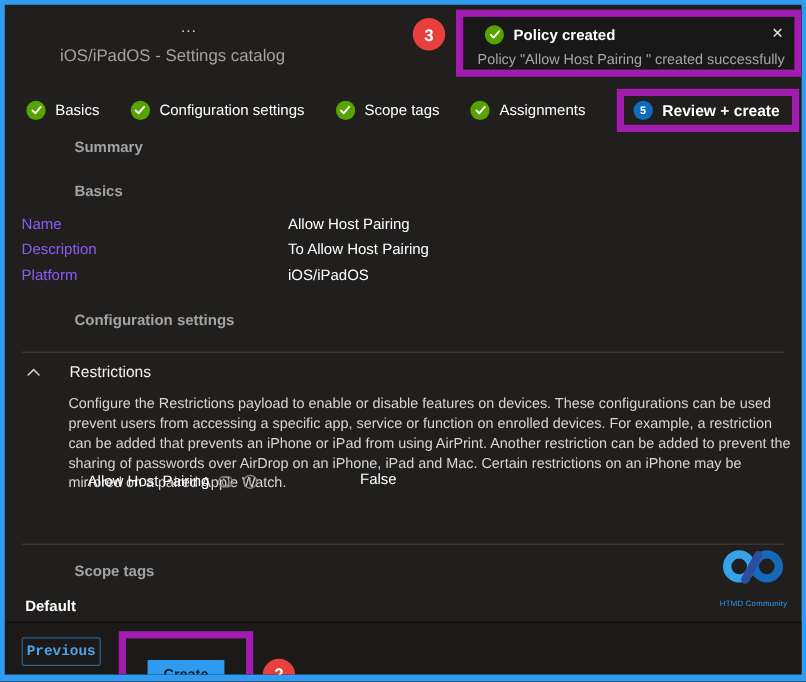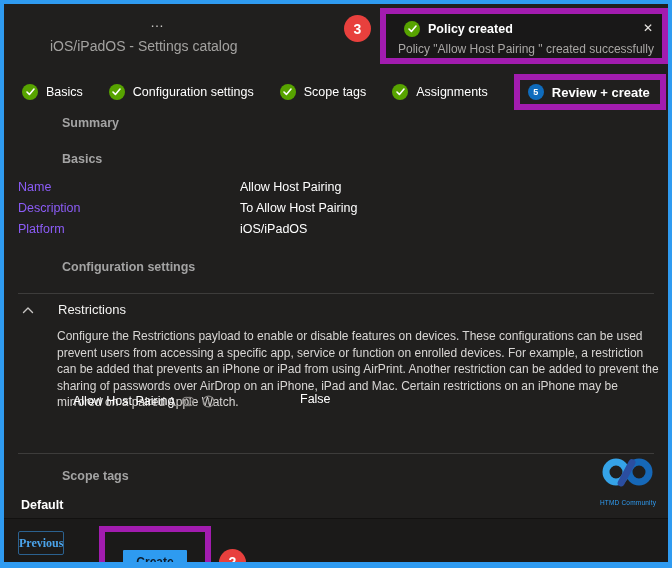--- a/index.html
+++ b/index.html
@@ -94,24 +94,24 @@
   
   .brand { position: absolute; right: 7px; top: 452px; width: 66px; text-align: center; }
   .brand-label { font-size: 6.5px; color: #2f9bf0; margin-top: 1px; letter-spacing: 0.2px; }
 
   
   .footer {
     position: absolute; left: 0; right: 0; bottom: 0; height: 44px;
     background: #1b1a19; border-top: 1px solid #121110;
   }
   .btn-previous {
-    position: absolute; left: 14px; top: 12px; width: 46px; height: 24px;
+    position: absolute; left: 14px; top: 12px; width: 66px; height: 24px;
     background: transparent; border: 1px solid #2b618f; border-radius: 2px;
     color: #4ba3ea; font-size: 12px; font-weight: bold; cursor: pointer;
-    font-family: Liberation Serif, serif;
+    font-family: Liberation Mono, monospace;
   }
   .create-ann-wrap { position: absolute; left: 95px; top: 7px; display: flex; align-items: center; }
   .create-ann-box { padding: 18px; }
   .btn-create {
     width: 64px; height: 24px; background: #2e9bf0; border: none; border-radius: 1px;
     color: #0c1b2b; font-size: 12px; font-weight: bold; cursor: pointer;
     font-family: inherit;
   }
 </style>
 </head>

